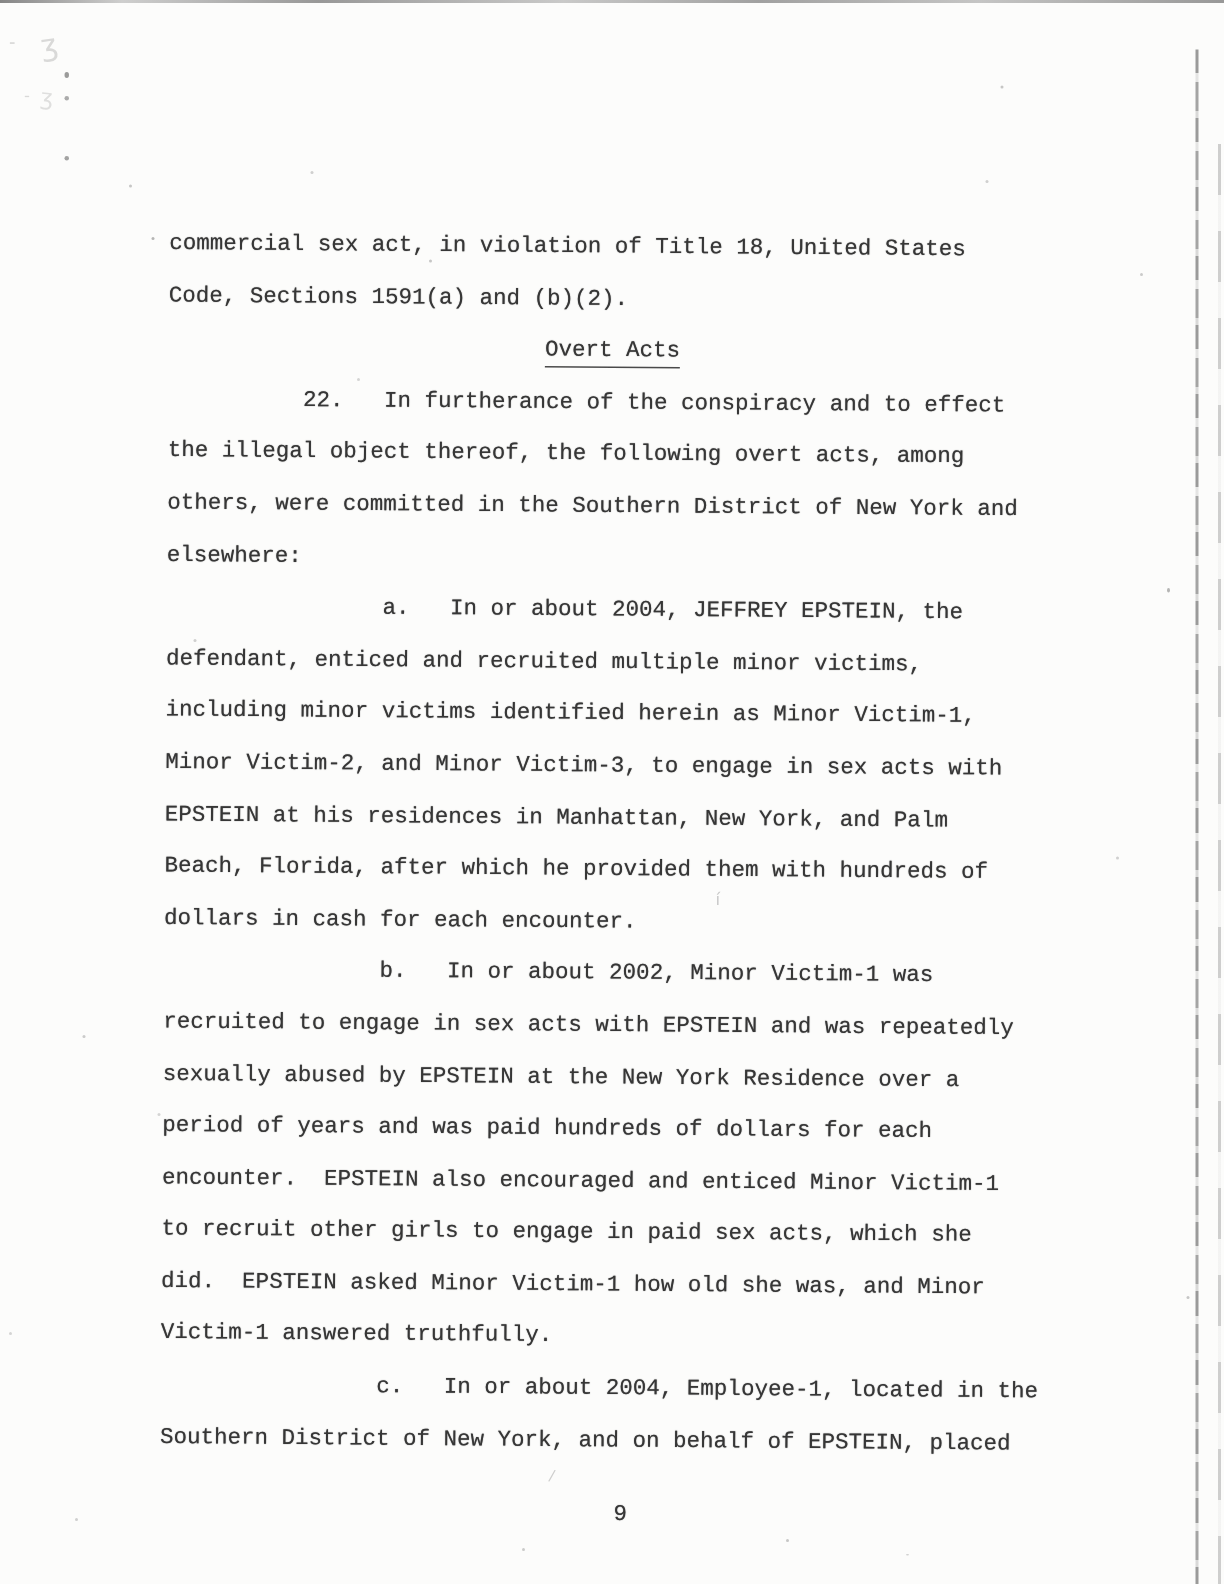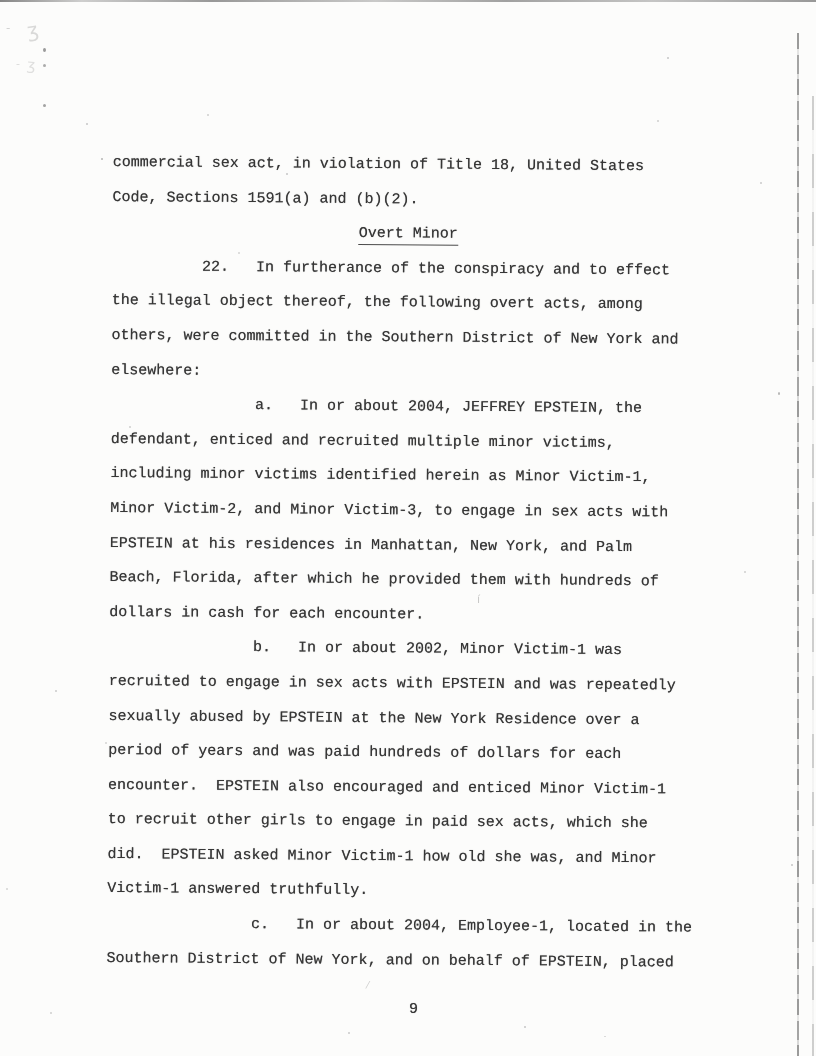--- a/index.html
+++ b/index.html
@@ -91,21 +91,21 @@
 <body>
 
 <div class="page">
   <div class="edge-top"></div>
   <div class="edge-right"></div>
   <div class="edge-right-2"></div>
 
   <div class="content">
       <div class="line">commercial sex act, in violation of Title 18, United States</div>
       <div class="line">Code, Sections 1591(a) and (b)(2).</div>
-      <div class="line heading-line"><span class="heading">Overt Minor</span></div>
+      <div class="line heading-line"><span class="heading">Overt Acts</span></div>
       <div class="line">          22.   In furtherance of the conspiracy and to effect</div>
       <div class="line">the illegal object thereof, the following overt acts, among</div>
       <div class="line">others, were committed in the Southern District of New York and</div>
       <div class="line">elsewhere:</div>
       <div class="line">                a.   In or about 2004, JEFFREY EPSTEIN, the</div>
       <div class="line">defendant, enticed and recruited multiple minor victims,</div>
       <div class="line">including minor victims identified herein as Minor Victim-1,</div>
       <div class="line">Minor Victim-2, and Minor Victim-3, to engage in sex acts with</div>
       <div class="line">EPSTEIN at his residences in Manhattan, New York, and Palm</div>
       <div class="line">Beach, Florida, after which he provided them with hundreds of</div>

